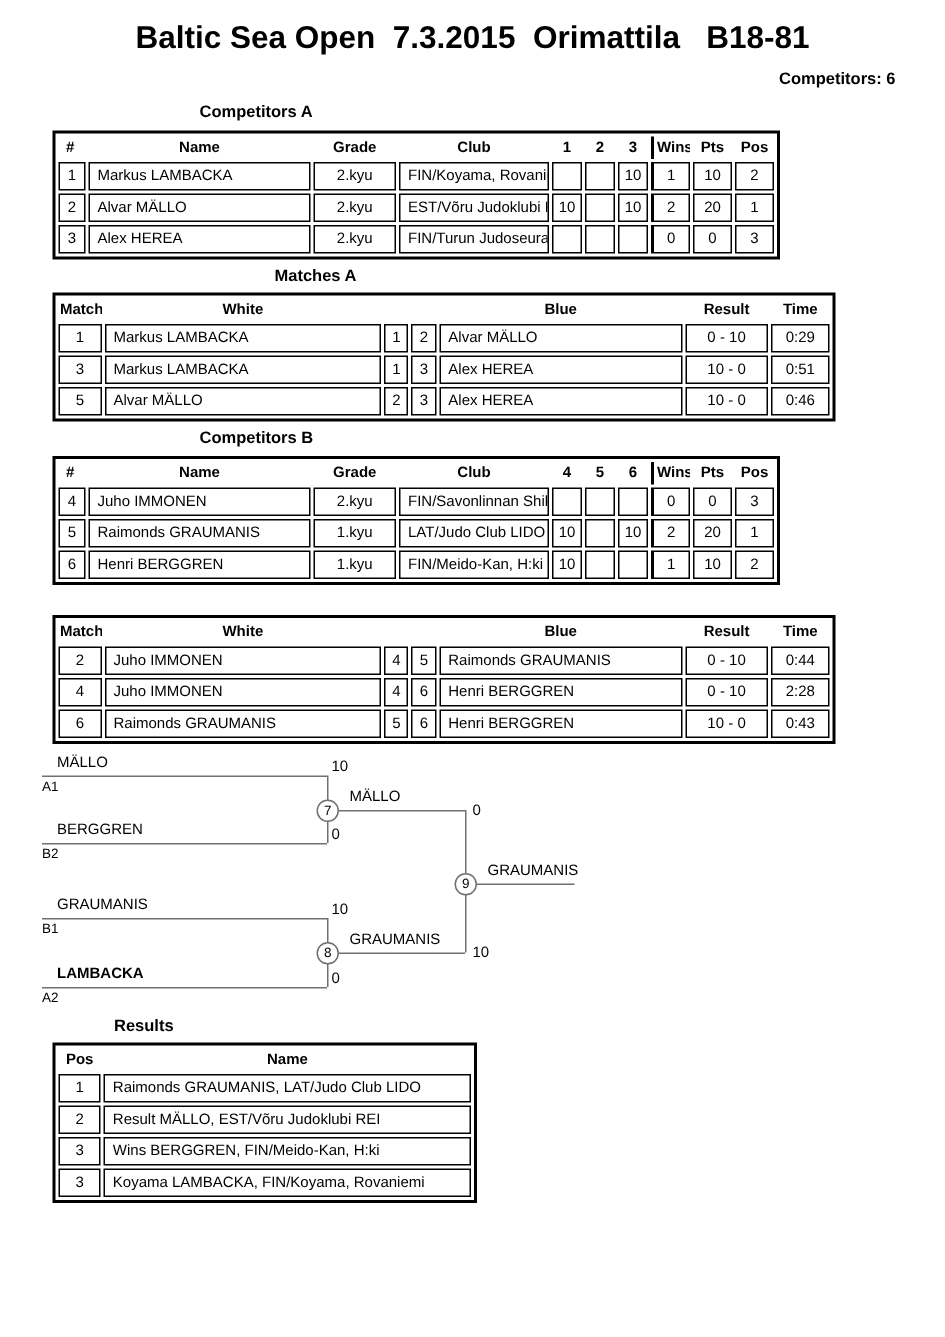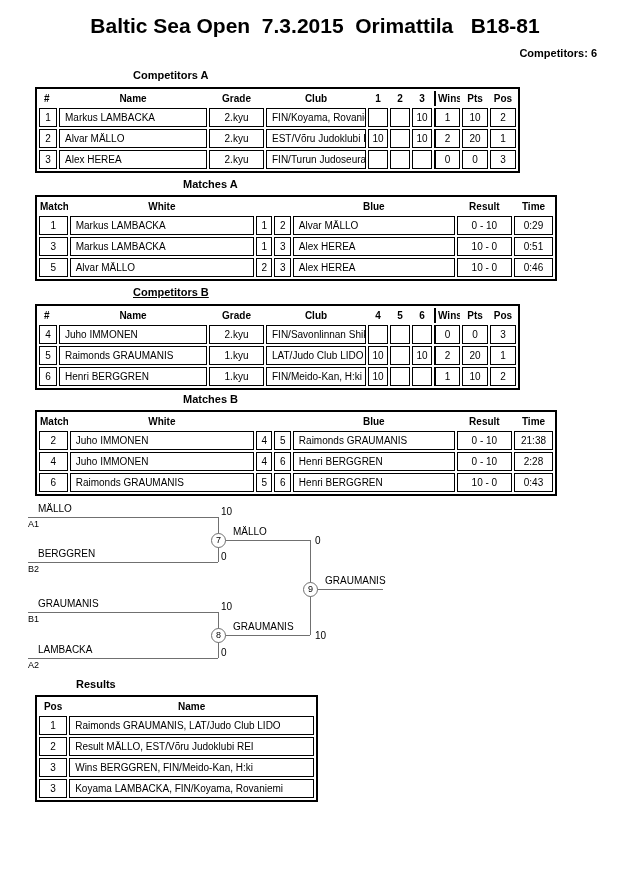--- a/index.html
+++ b/index.html
@@ -147,21 +147,21 @@
       <td class="left">Alvar MÄLLO</td>
       <td>2</td>
       <td>3</td>
       <td class="left">Alex HEREA</td>
       <td>10 - 0</td>
       <td>0:46</td>
     </tr>
   </tbody>
     </table>
 
-  <div class="abs section-heading" style="left:133px; top:286px;text-decoration:underline;">Competitors B</div>
+  <div class="abs section-heading" style="left:133px; top:286px;">Competitors B</div>
   <table class="sheet abs" style="left:35px; top:304px; width:483px;">
     <colgroup>
         <col style="width:18px">
         <col style="width:148px">
         <col style="width:55px">
         <col style="width:100px">
         <col style="width:20px">
         <col style="width:20px">
         <col style="width:20px">
         <col style="width:26px">
@@ -213,21 +213,20 @@
       <td>10</td>
       <td></td>
       <td></td>
       <td class="tl">1</td>
       <td>10</td>
       <td>2</td>
     </tr>
   </tbody>
     </table>
 
-  <div class="abs section-heading" style="left:183px; top:393px;">Matches B</div>
   <table class="sheet abs" style="left:35px; top:410px; width:522px;">
     <colgroup>
         <col style="width:28px">
         <col style="width:180px">
         <col style="width:16px">
         <col style="width:16px">
         <col style="width:158px">
         <col style="width:54px">
         <col style="width:38px">
       </colgroup>
@@ -241,21 +240,21 @@
       <th>Result</th>
       <th>Time</th>
     </tr>
     <tr>
       <td>2</td>
       <td class="left">Juho IMMONEN</td>
       <td>4</td>
       <td>5</td>
       <td class="left">Raimonds GRAUMANIS</td>
       <td>0 - 10</td>
-      <td>21:38</td>
+      <td>0:44</td>
     </tr>
     <tr>
       <td>4</td>
       <td class="left">Juho IMMONEN</td>
       <td>4</td>
       <td>6</td>
       <td class="left">Henri BERGGREN</td>
       <td>0 - 10</td>
       <td>2:28</td>
     </tr>
@@ -288,21 +287,21 @@
 
     <div class="bname" style="left:233px; top:526px;">MÄLLO</div>
     <div class="hline" style="left:218px; top:540px; width:92px;"></div>
     <div class="bscore" style="left:315px; top:535px;">0</div>
 
     <div class="bname" style="left:38px; top:598px;">GRAUMANIS</div>
     <div class="hline" style="left:28px; top:612px; width:190px;"></div>
     <div class="btag" style="left:28px; top:614px;">B1</div>
     <div class="bscore" style="left:221px; top:601px;">10</div>
 
-    <div class="bname" style="left:38px; top:644px;">LAMBACKA</div>
+    <div class="bname" style="left:38px; top:644px;font-weight:bold;">LAMBACKA</div>
     <div class="hline" style="left:28px; top:658px; width:190px;"></div>
     <div class="btag" style="left:28px; top:660px;">A2</div>
     <div class="bscore" style="left:221px; top:647px;">0</div>
 
     <div class="vline" style="left:218px; top:612px; height:46px;"></div>
     <div class="bcircle" style="left:211px; top:628px;">8</div>
 
     <div class="bname" style="left:233px; top:621px;">GRAUMANIS</div>
     <div class="hline" style="left:218px; top:635px; width:92px;"></div>
     <div class="bscore" style="left:315px; top:630px;">10</div>

